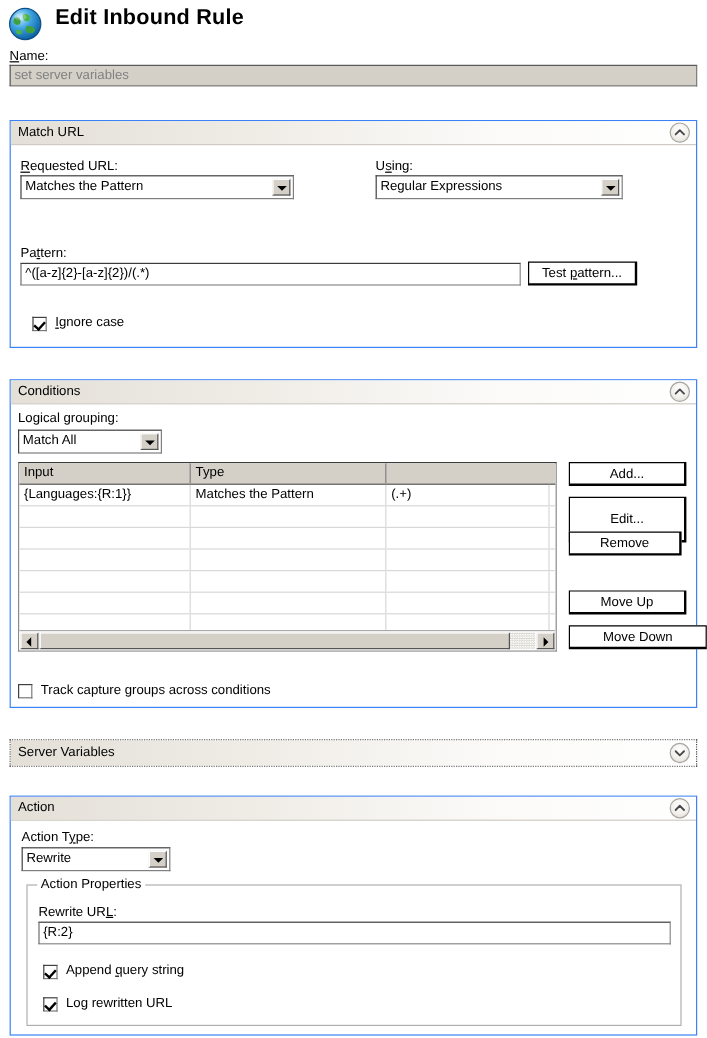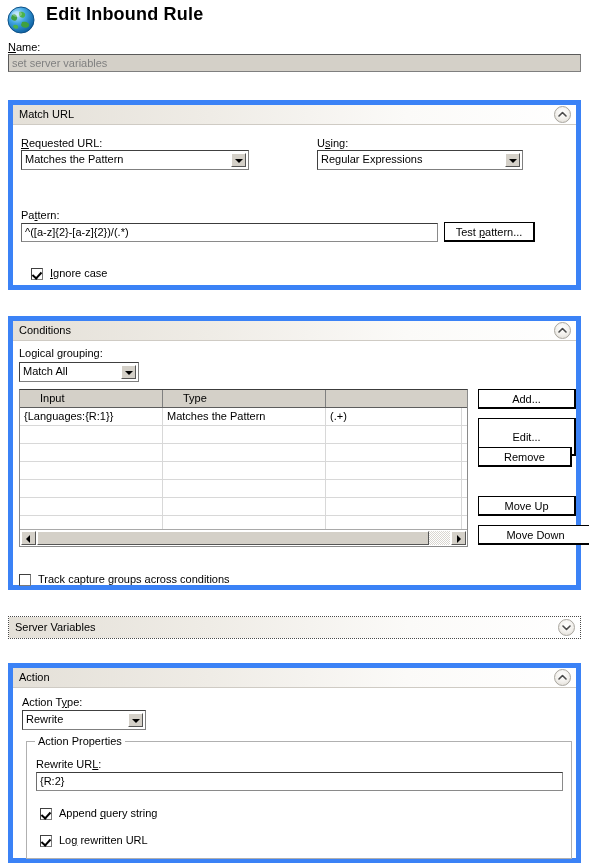--- a/index.html
+++ b/index.html
@@ -57,21 +57,21 @@
     font-size: 11px;
     line-height: 16px;
     padding: 0 3px;
     white-space: nowrap;
     overflow: hidden;
   }
 
   
   .panel {
     position: absolute;
-    border: 5px solid #3b82f6;
+    border: 1px solid #3b82f6;
     background: #ffffff;
     box-sizing: border-box;
   }
   .panel.focused {
     border: 1px dotted #4a4a4a;
   }
   .panel-head {
     position: relative;
     height: 19px;
     background: linear-gradient(to right, #e4e0d8 0%, #efece6 35%, #fbfaf8 70%, #ffffff 100%);
@@ -213,21 +213,21 @@
   }
   .grid-head {
     display: flex;
     height: 17px;
     background: #d4d0c8;
     border-bottom: 1px solid #5d5d5d;
   }
   .grid-head div {
     font-size: 11px;
     line-height: 16px;
-    padding-left: 20px;
+    padding-left: 4px;
     border-right: 1px solid #808080;
     box-sizing: border-box;
     overflow: hidden;
     white-space: nowrap;
   }
   .grid-row {
     display: flex;
     height: 17px;
     border-bottom: 1px solid #d8d8d8;
   }

